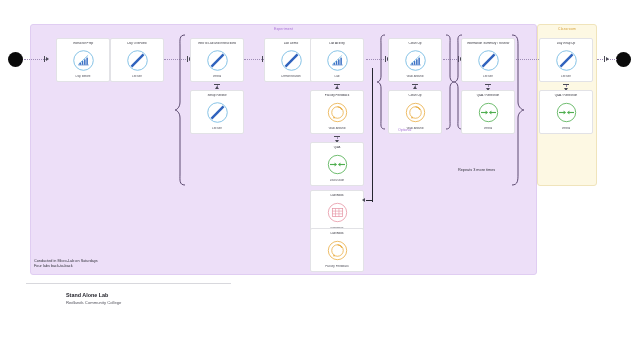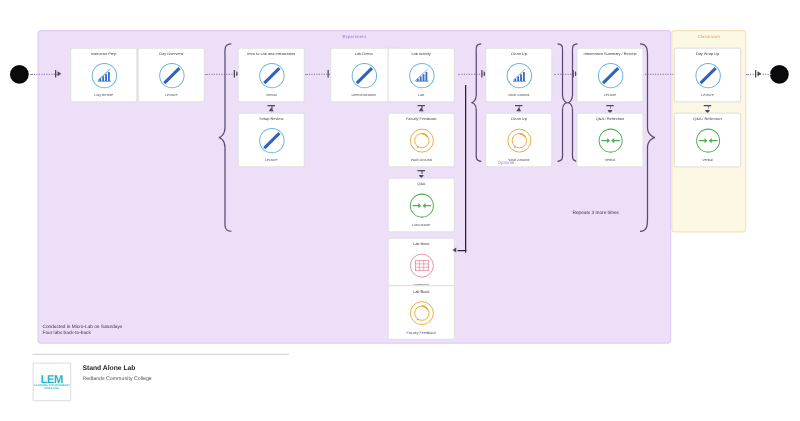--- a/index.html
+++ b/index.html
@@ -390,20 +390,16 @@
     </svg>
     <div class="card-sub">Verbal</div>
   </div>
 
   <div class="note" style="left:34px;top:259px;">
     <div>Conducted in Micro-Lab on Saturdays</div>
     <div>Four labs back-to-back</div>
   </div>
 
   <div class="footer-rule"></div>
-  <div class="logo">
-    <div class="logo-mark">LEM</div>
-    <div class="logo-sub">LEARNING ENVIRONMENT MODELING</div>
-  </div>
   <div class="footer-title">Stand Alone Lab</div>
   <div class="footer-org">Redlands Community College</div>
 
 </div>
 
 </body></html>

